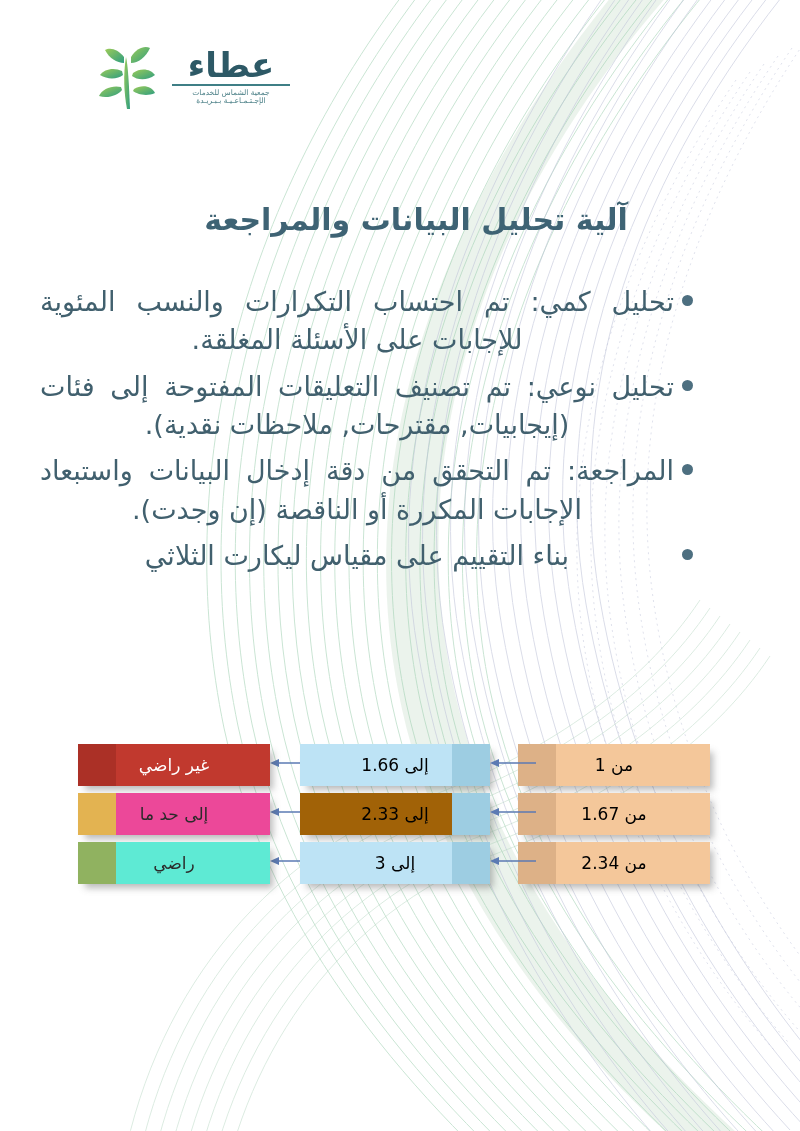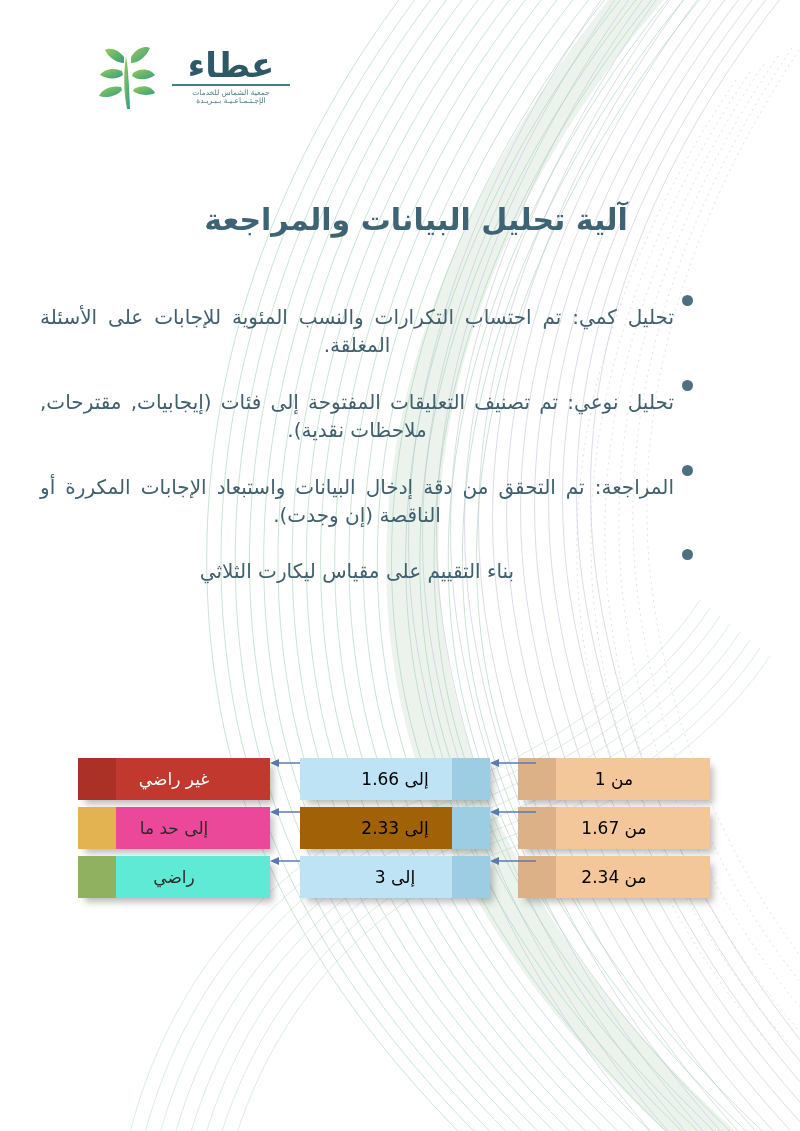--- a/index.html
+++ b/index.html
@@ -115,26 +115,25 @@
   }
   .bullet-dot i {
     display: block;
     width: 11px;
     height: 11px;
     border-radius: 50%;
     background: #4d6f80;
   }
   .bullet-text {
     flex: 1 1 auto;
-    font-size: 20px;
+    font-size: 27px;
     line-height: 1.42;
     color: #41606e;
     text-align: justify;
     text-align-last: center;
-    margin-top: 20px;
   }
   .bullet-text.single {
     text-align: center;
     text-align-last: center;
   }
   .bullet-text.justify3 {
     text-align: justify;
     text-align-last: center;
   }
 
@@ -148,21 +147,21 @@
     z-index: 3;
   }
   .likert-row {
     position: absolute;
     left: 0;
     width: 800px;
     height: 42px;
   }
   .lk-box {
     position: absolute;
-    top: 16px;
+    top: 2px;
     height: 42px;
     display: flex;
     align-items: center;
     justify-content: center;
     direction: rtl;
     font-size: 17px;
     box-shadow: 5px 6px 7px -2px rgba(90,90,90,0.42);
   }
   .lk-box .cap {
     position: absolute;

